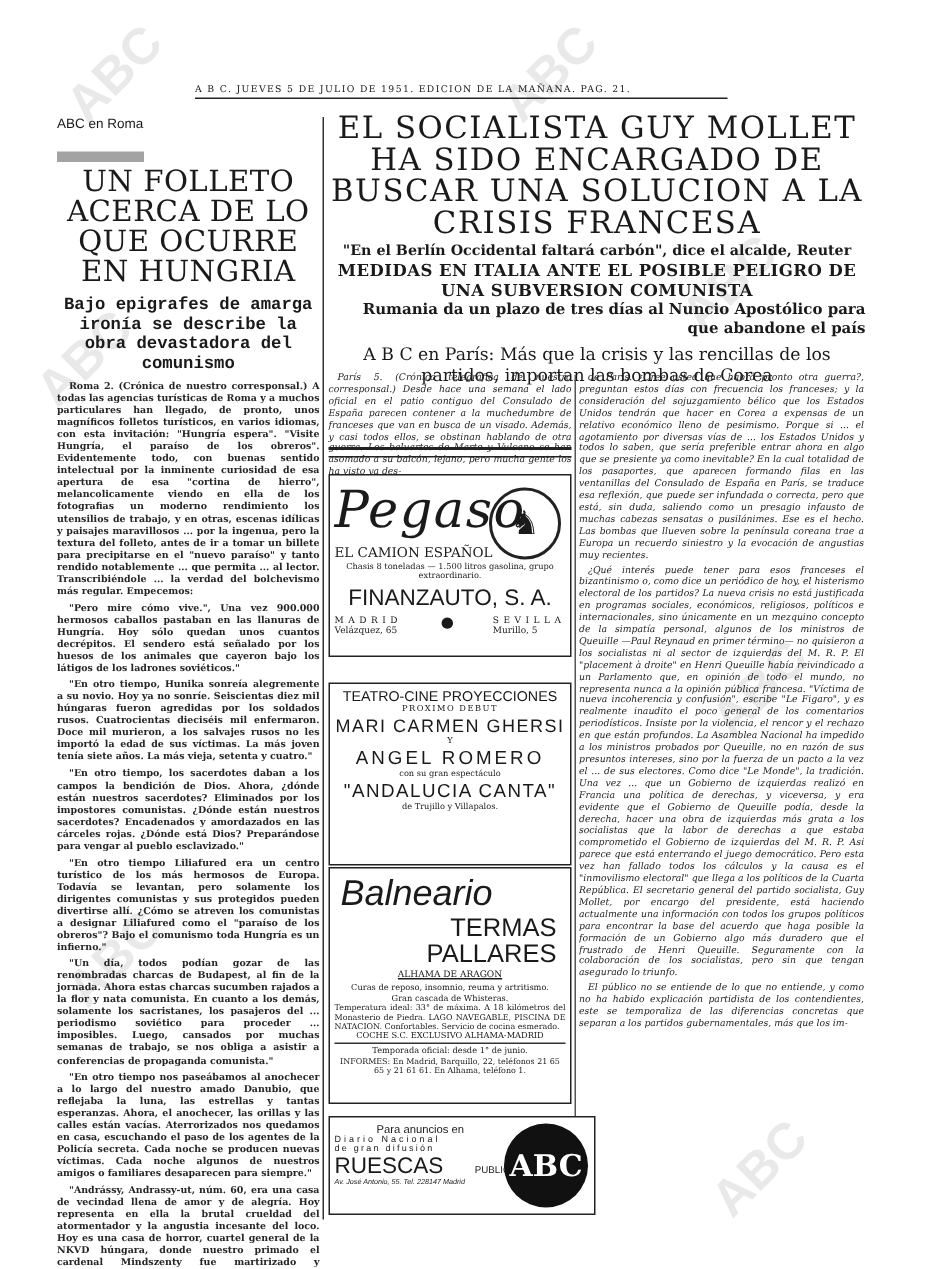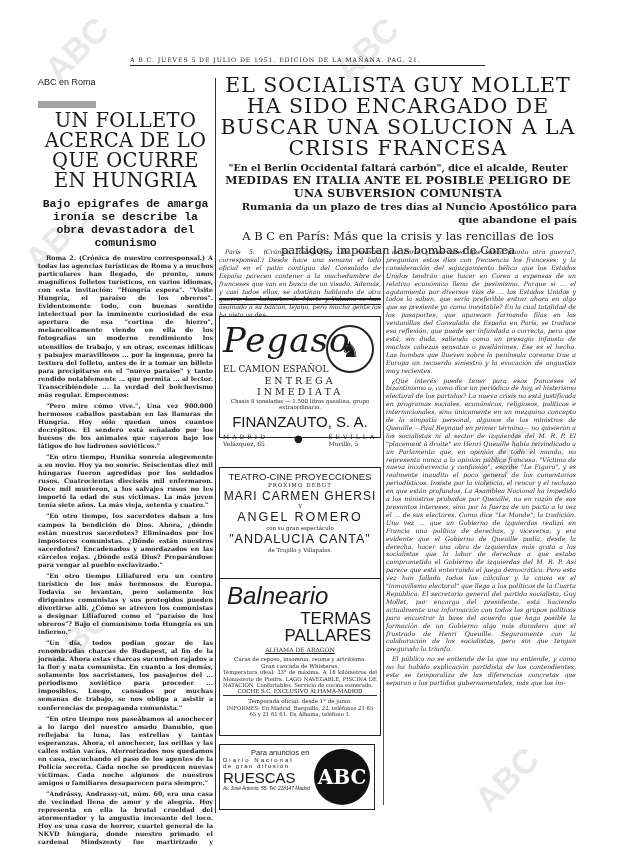--- a/index.html
+++ b/index.html
@@ -90,37 +90,36 @@
     <p>El público no se entiende de lo que no entiende, y como no ha habido explicación partidista de los contendientes, este se temporaliza de las diferencias concretas que separan a los partidos gubernamentales, más que los im-</p>
   </div>
   <div style="position:absolute;left:383px;top:250px;width:1px;height:555px;background:#555;"></div>
 
   <div class="rule-double" style="left:219px;top:298px;width:162px;"></div>
 
   <div class="ad" style="left:219px;top:316px;width:162px;height:122px;">
     <div class="pegaso-logo">Pegaso</div>
     <div class="pegaso-circle">♞</div>
     <div class="ad-line bold" style="font-size:9px;text-align:left;margin-top:4px;">EL CAMION ESPAÑOL</div>
-    <div class="ad-line bold" style="font-size:9.5px;letter-spacing:3px;">ENTREGA INMEDIATA</div>
     <div class="ad-line" style="font-size:5.5px;">Chasis 8 toneladas — 1.500 litros gasolina, grupo extraordinario.</div>
     <div class="ad-line bold sans" style="font-size:15px;margin-top:2px;">FINANZAUTO, S. A.</div>
     <div style="display:flex;justify-content:space-between;font-size:6px;margin-top:2px;">
       <div>
         <div class="bold" style="letter-spacing:3px;">MADRID</div>
         <div>Velázquez, 65</div>
       </div>
       <div style="font-size:10px;">●</div>
       <div>
         <div class="bold" style="letter-spacing:3px;">SEVILLA</div>
         <div>Murillo, 5</div>
       </div>
     </div>
   </div>
 
-  <div class="ad" style="left:219px;top:455px;width:162px;height:122px;margin-top:12px;">
+  <div class="ad" style="left:219px;top:455px;width:162px;height:122px;">
     <div class="ad-line bold sans" style="font-size:9.5px;">TEATRO-CINE PROYECCIONES</div>
     <div class="ad-line" style="font-size:5.5px;letter-spacing:1px;">PROXIMO DEBUT</div>
     <div class="ad-line sans" style="font-size:12px;letter-spacing:1px;">MARI CARMEN GHERSI</div>
     <div class="ad-line" style="font-size:5.5px;">Y</div>
     <div class="ad-line sans" style="font-size:12.5px;letter-spacing:2px;">ANGEL ROMERO</div>
     <div class="ad-line" style="font-size:5.5px;">con su gran espectáculo</div>
     <div class="ad-line sans" style="font-size:12.5px;letter-spacing:1px;">"ANDALUCIA CANTA"</div>
     <div class="ad-line" style="font-size:5.5px;">de Trujillo y Villapalos.</div>
   </div>
 
@@ -130,21 +129,21 @@
     <div class="bold sans" style="font-size:17px;text-align:right;margin-right:6px;line-height:17px;">PALLARES</div>
     <div class="ad-line bold" style="font-size:6px;text-decoration:underline;margin-top:2px;">ALHAMA DE ARAGON</div>
     <div class="ad-line" style="font-size:5.5px;margin-top:3px;">Curas de reposo, insomnio, reuma y artritismo.</div>
     <div class="ad-line" style="font-size:5.5px;">Gran cascada de Whisteras.</div>
     <div class="ad-line" style="font-size:5.3px;text-align:justify;">Temperatura ideal: 33° de máxima. A 18 kilómetros del Monasterio de Piedra. LAGO NAVEGABLE, PISCINA DE NATACION. Confortables. Servicio de cocina esmerado.</div>
     <div class="ad-line bold" style="font-size:5.5px;border-bottom:1px solid #333;">COCHE S.C. EXCLUSIVO ALHAMA-MADRID</div>
     <div class="ad-line" style="font-size:5.5px;margin-top:2px;">Temporada oficial: desde 1° de junio.</div>
     <div class="ad-line" style="font-size:5.3px;">INFORMES: En Madrid, Barquillo, 22, teléfonos 21 65 65 y 21 61 61. En Alhama, teléfono 1.</div>
   </div>
 
-  <div class="ad" style="left:219px;top:744px;width:156px;height:66px;border-width:1px;">
+  <div class="ad" style="left:219px;top:744px;width:178px;height:66px;border-width:1px;">
     <div class="bold sans" style="font-size:7.5px;margin-left:28px;">Para anuncios en</div>
     <div class="sans" style="font-size:6px;letter-spacing:2px;">Diario Nacional</div>
     <div class="sans" style="font-size:6px;letter-spacing:1.5px;">de gran difusión</div>
     <div style="display:flex;align-items:baseline;gap:21px;">
       <span class="bold sans" style="font-size:15px;">RUESCAS</span>
       <span class="bold sans" style="font-size:6.5px;">PUBLICIDAD</span>
     </div>
     <div class="sans" style="font-size:4.8px;font-style:italic;">Av. José Antonio, 55. Tel. 228147 Madrid</div>
     <div class="abc-circle">ABC</div>
   </div>

